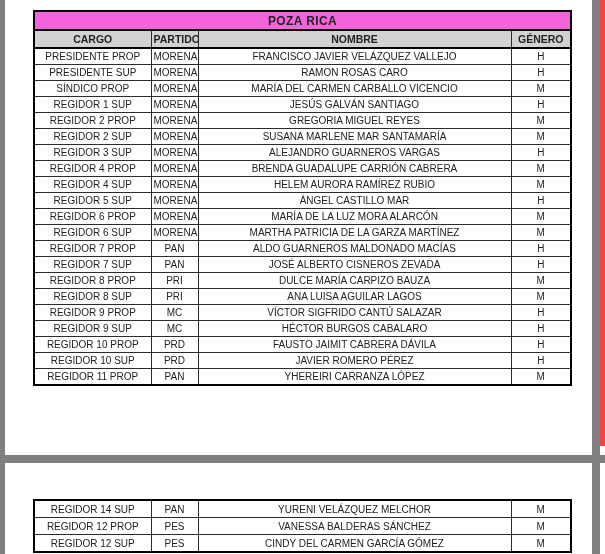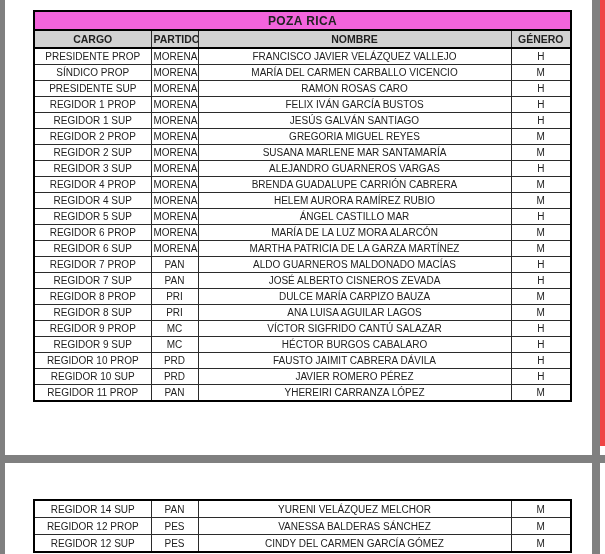--- a/index.html
+++ b/index.html
@@ -60,36 +60,30 @@
       </tr>
     </thead>
     <tbody>
         <tr>
           <td>PRESIDENTE PROP</td>
           <td>MORENA</td>
           <td>FRANCISCO JAVIER VELÁZQUEZ VALLEJO</td>
           <td>H</td>
         </tr>
         <tr>
+          <td>PRESIDENTE SUP</td>
+          <td>MORENA</td>
+          <td>RAMON ROSAS CARO</td>
+          <td>H</td>
+        </tr>
+        <tr>
           <td>SÍNDICO PROP</td>
           <td>MORENA</td>
           <td>MARÍA DEL CARMEN CARBALLO VICENCIO</td>
           <td>M</td>
-        </tr>
-        <tr>
-          <td>PRESIDENTE SUP</td>
-          <td>MORENA</td>
-          <td>RAMON ROSAS CARO</td>
-          <td>H</td>
-        </tr>
-        <tr>
-          <td>REGIDOR 1 PROP</td>
-          <td>MORENA</td>
-          <td>FELIX IVÁN GARCÍA BUSTOS</td>
-          <td>H</td>
         </tr>
         <tr>
           <td>REGIDOR 1 SUP</td>
           <td>MORENA</td>
           <td>JESÚS GALVÁN SANTIAGO</td>
           <td>H</td>
         </tr>
         <tr>
           <td>REGIDOR 2 PROP</td>
           <td>MORENA</td>

